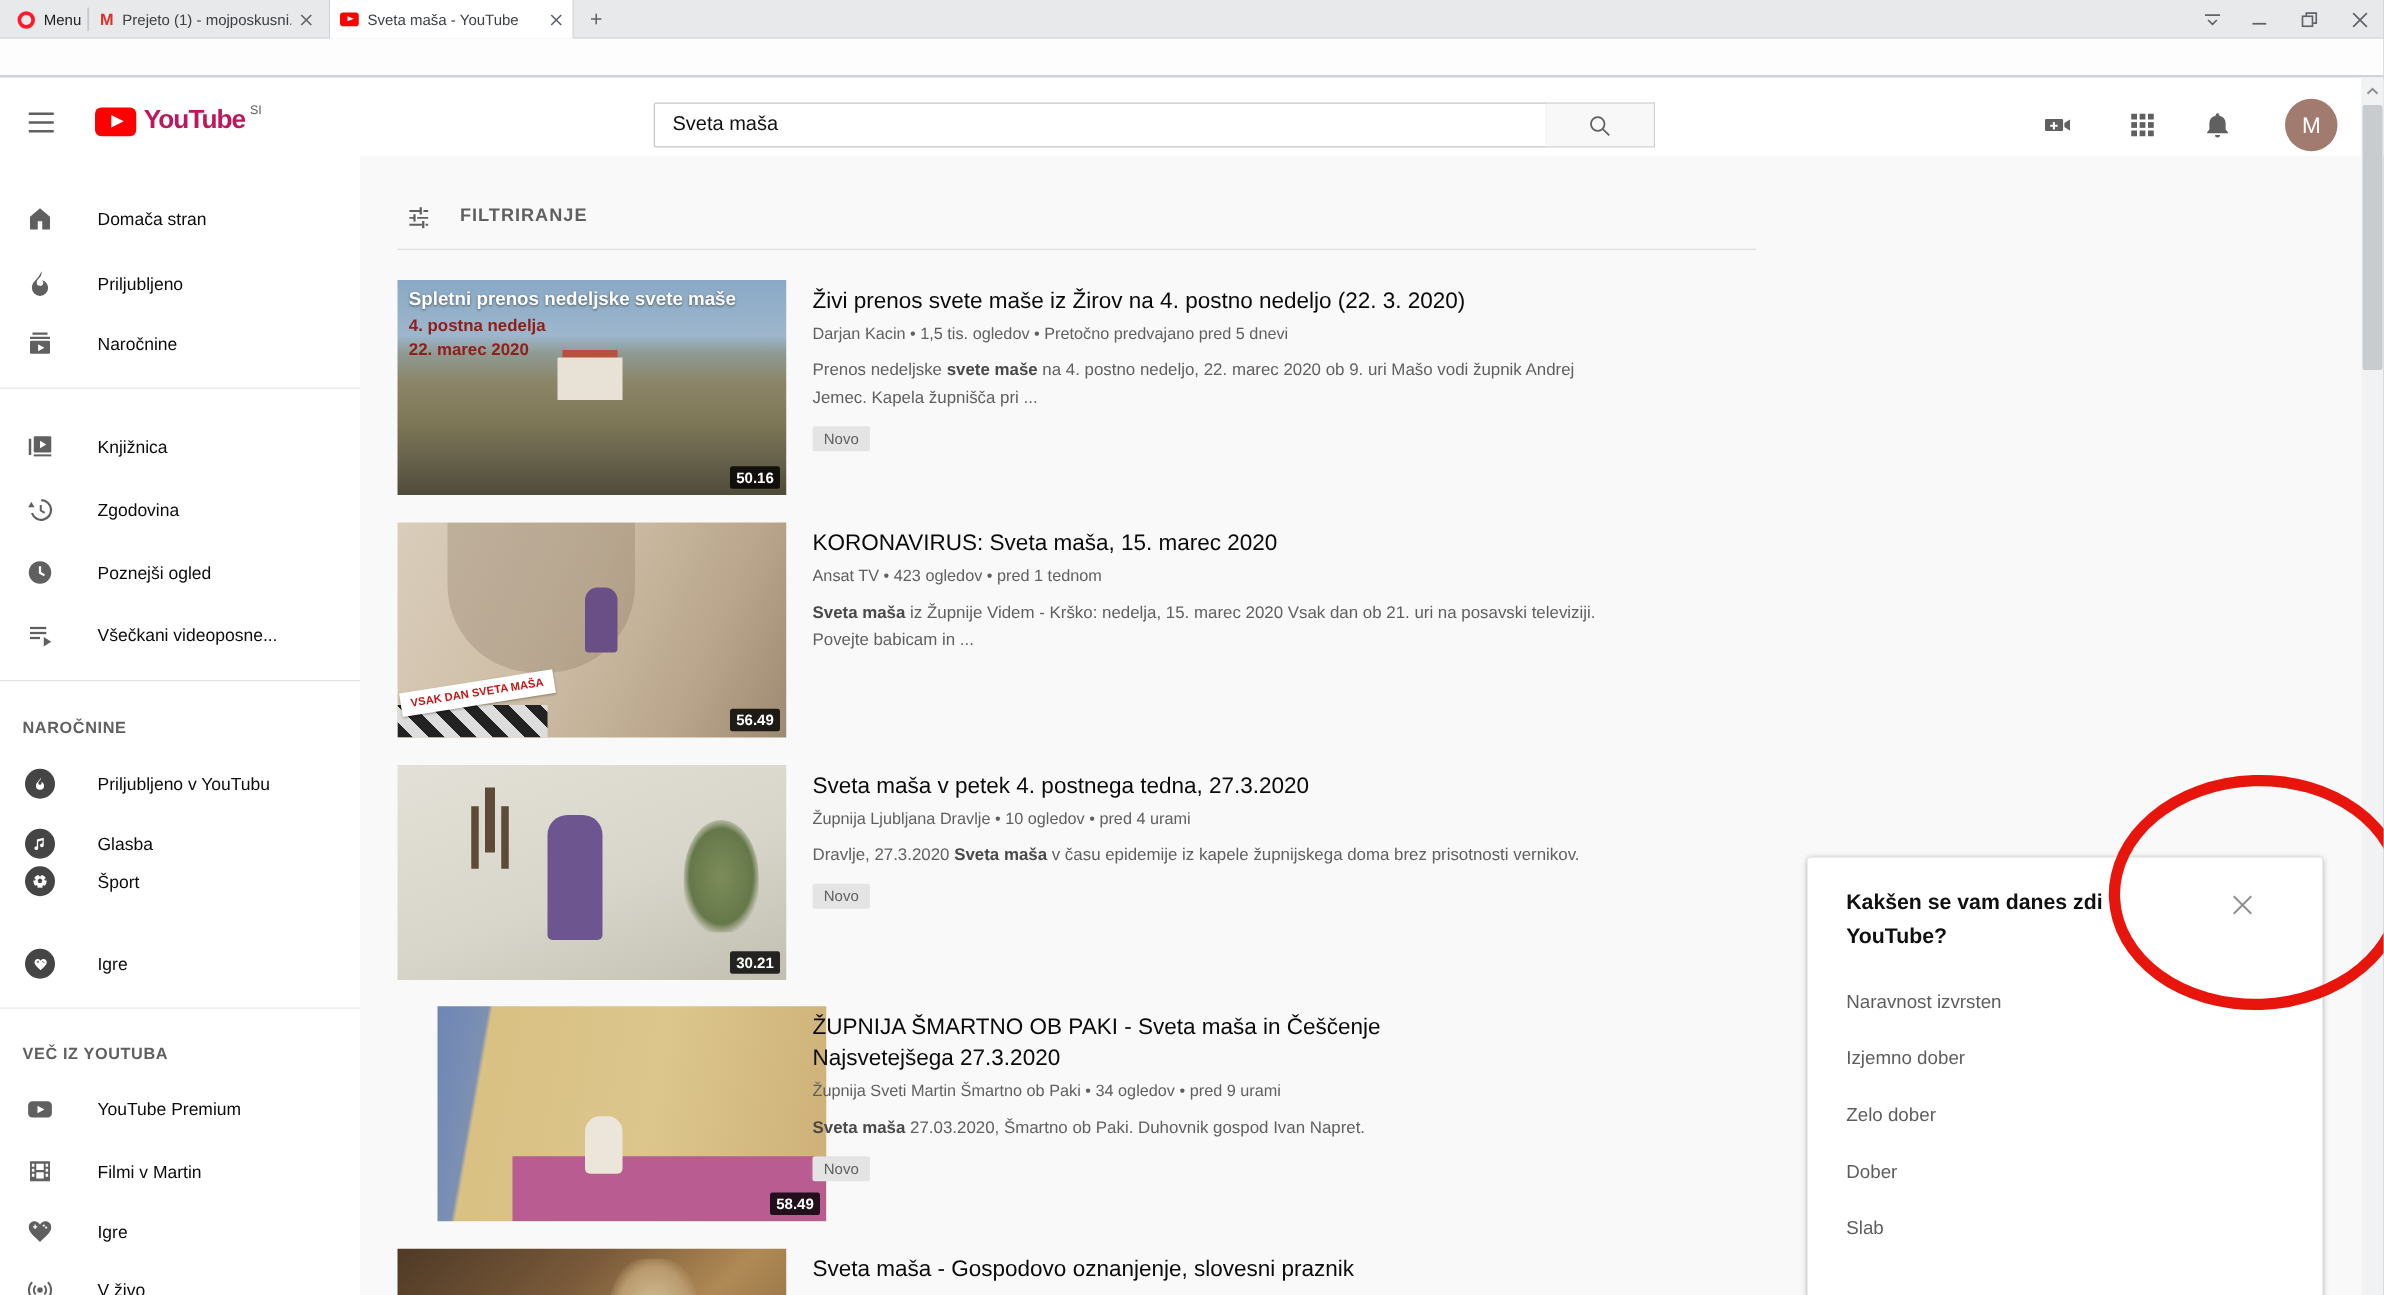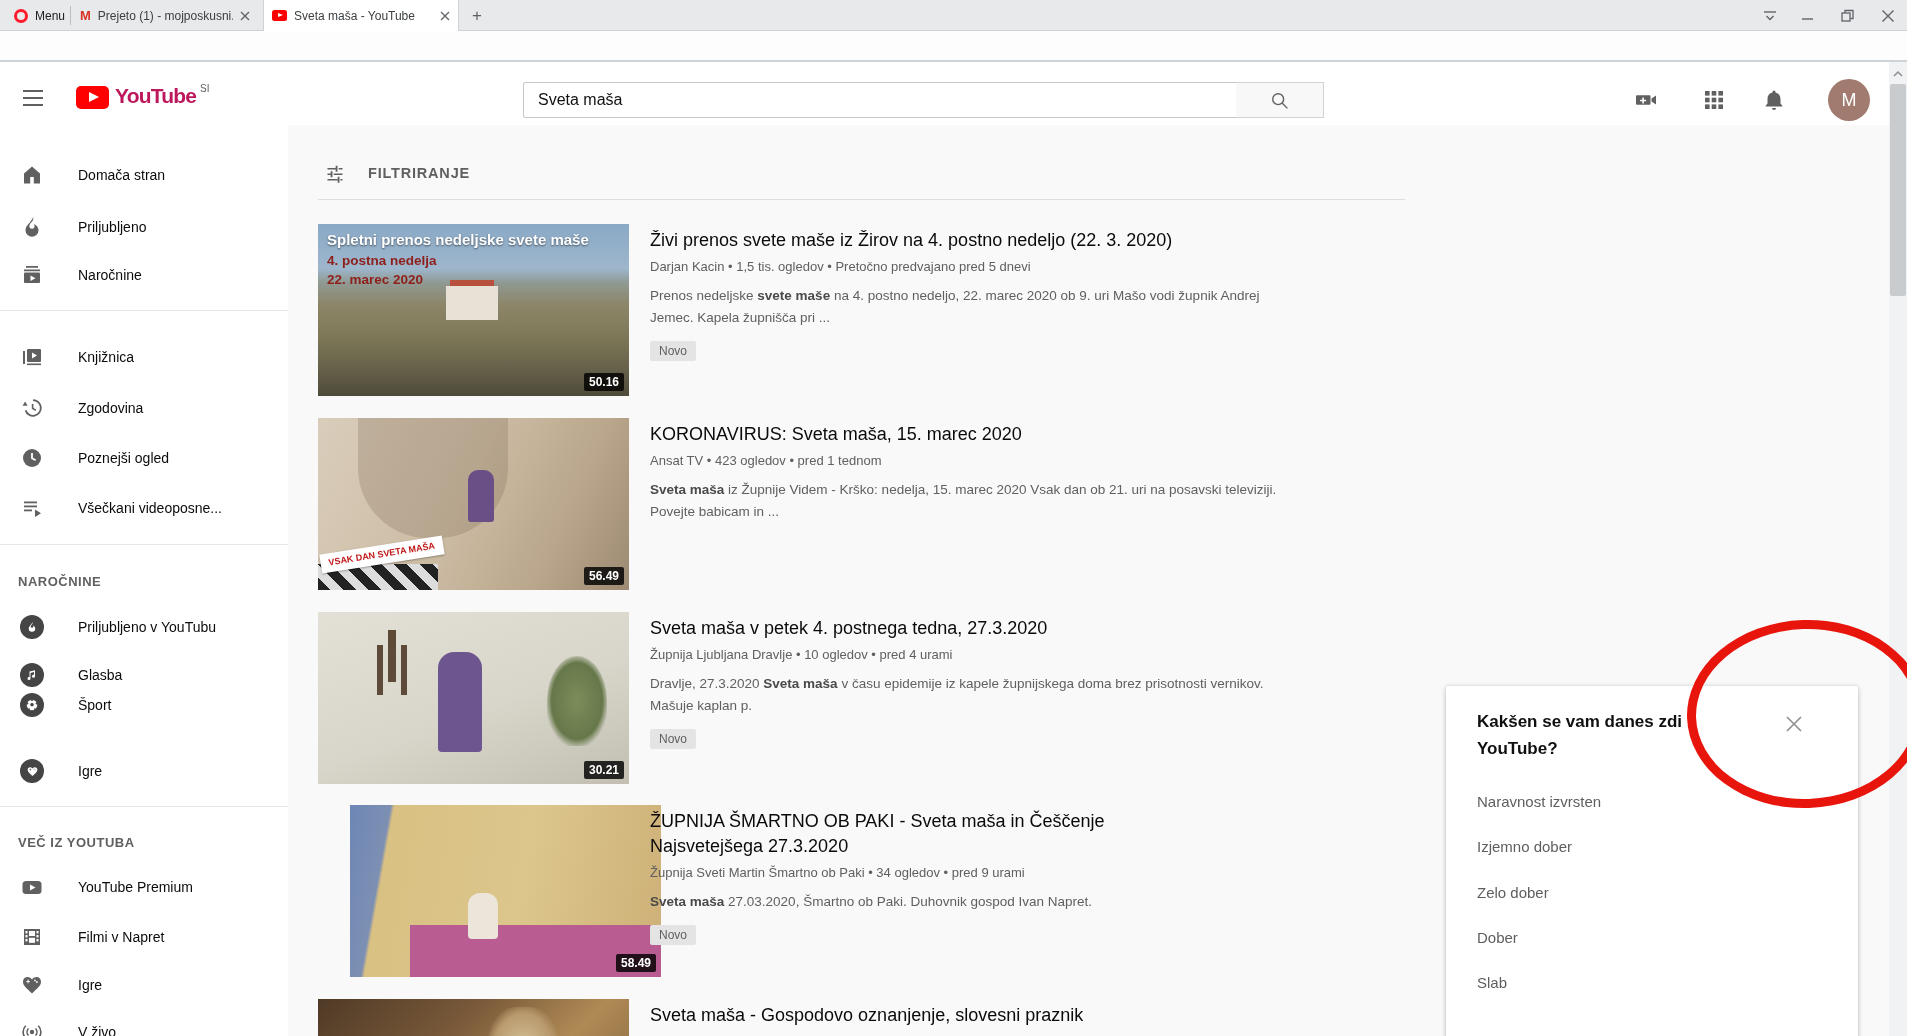--- a/index.html
+++ b/index.html
@@ -406,21 +406,21 @@
               <rect x="5.5" y="6" width="2" height="2.4"></rect>
               <rect x="5.5" y="10" width="2" height="2.4"></rect>
               <rect x="5.5" y="14" width="2" height="2.4"></rect>
               <rect x="16.5" y="6" width="2" height="2.4"></rect>
               <rect x="16.5" y="10" width="2" height="2.4"></rect>
               <rect x="16.5" y="14" width="2" height="2.4"></rect>
               <rect x="9" y="6" width="6" height="5"></rect>
               <rect x="9" y="12.8" width="6" height="5"></rect>
             </g>
           </svg></span>
-      <span class="lbl">Filmi v Napret</span>
+      <span class="lbl">Filmi v Martin</span>
     </div>
     <div class="sb-item" style="top:836px;">
       <span class="ic"><svg width="24" height="24" viewBox="0 0 24 24" fill="currentColor">
             <path d="M12 20.5C7 15.5 3 13 3 8.8 3 6 5 4 7.6 4c1.8 0 3.5 1 4.4 2.6C12.9 5 14.6 4 16.4 4 19 4 21 6 21 8.8c0 4.2-4 6.7-9 11.7z"></path>
             <path d="M6.4 7.9h3.4v1H6.4zM7.6 6.6h1v3.6h-1z" fill="#fff"></path>
             <circle cx="15" cy="7.4" r=".9" fill="#fff"></circle>
             <circle cx="16.9" cy="9" r=".9" fill="#fff"></circle>
           </svg></span>
       <span class="lbl">Igre</span>
     </div>
@@ -488,21 +488,20 @@
         <div class="cross"></div>
         <div class="priest"></div>
         <div class="plant"></div>
         <span class="dur">30.21</span>
       </div>
       <div class="details">
         <div class="v-title">Sveta maša v petek 4. postnega tedna, 27.3.2020</div>
         <div class="v-meta">Župnija Ljubljana Dravlje • 10 ogledov • pred 4 urami</div>
         <div class="v-desc">
           <div><span>Dravlje, 27.3.2020 </span><b>Sveta maša</b><span> v času epidemije iz kapele župnijskega doma brez prisotnosti vernikov.</span></div>
-          <div><span>Mašuje kaplan p.</span></div>
         </div>
         <span class="badge">Novo</span>
       </div>
     </div>
 
     <div class="vrow" style="top:680px;height:172px;">
       <div class="thumb t4">
         <div class="altar"></div>
         <div class="fig"></div>
         <span class="dur">58.49</span>

